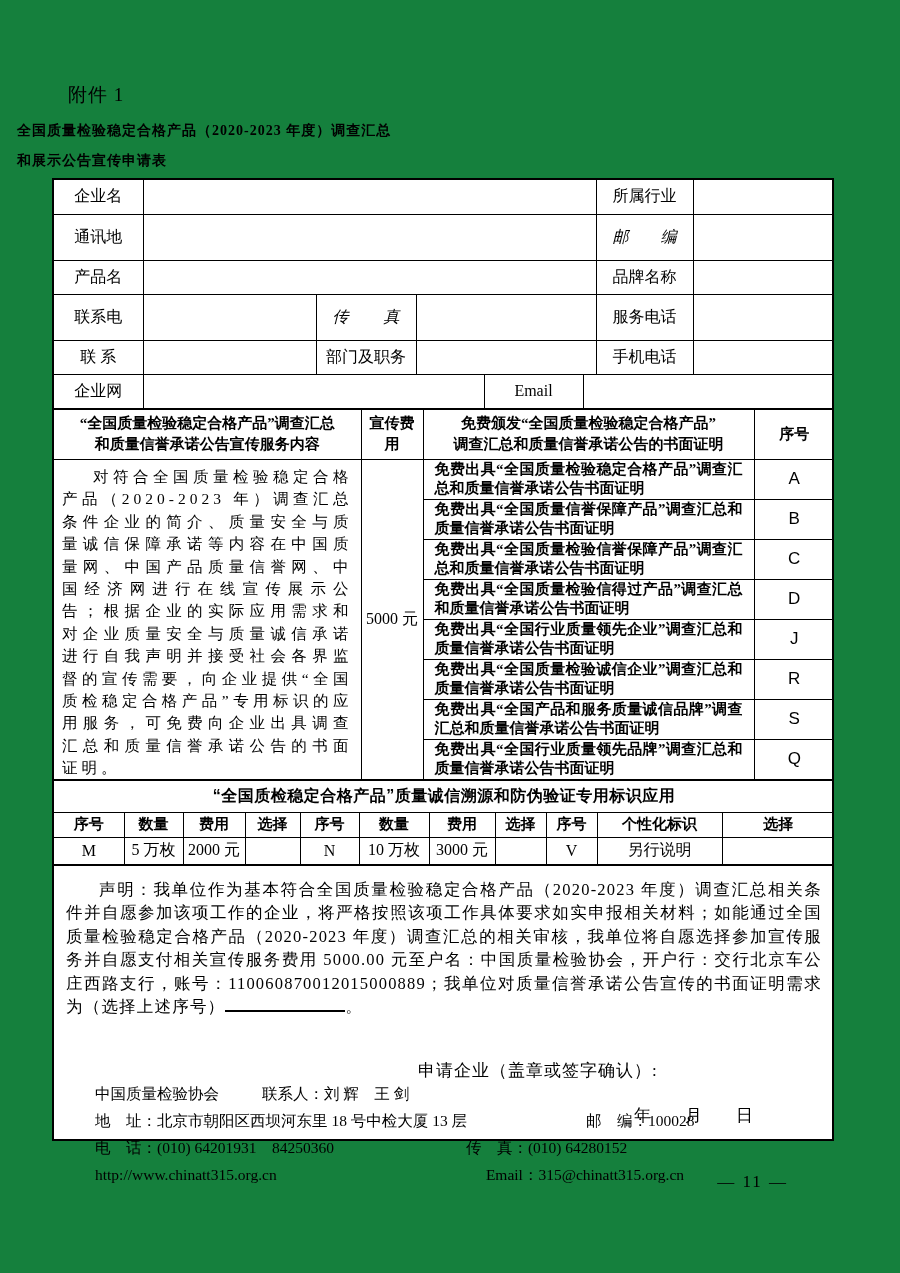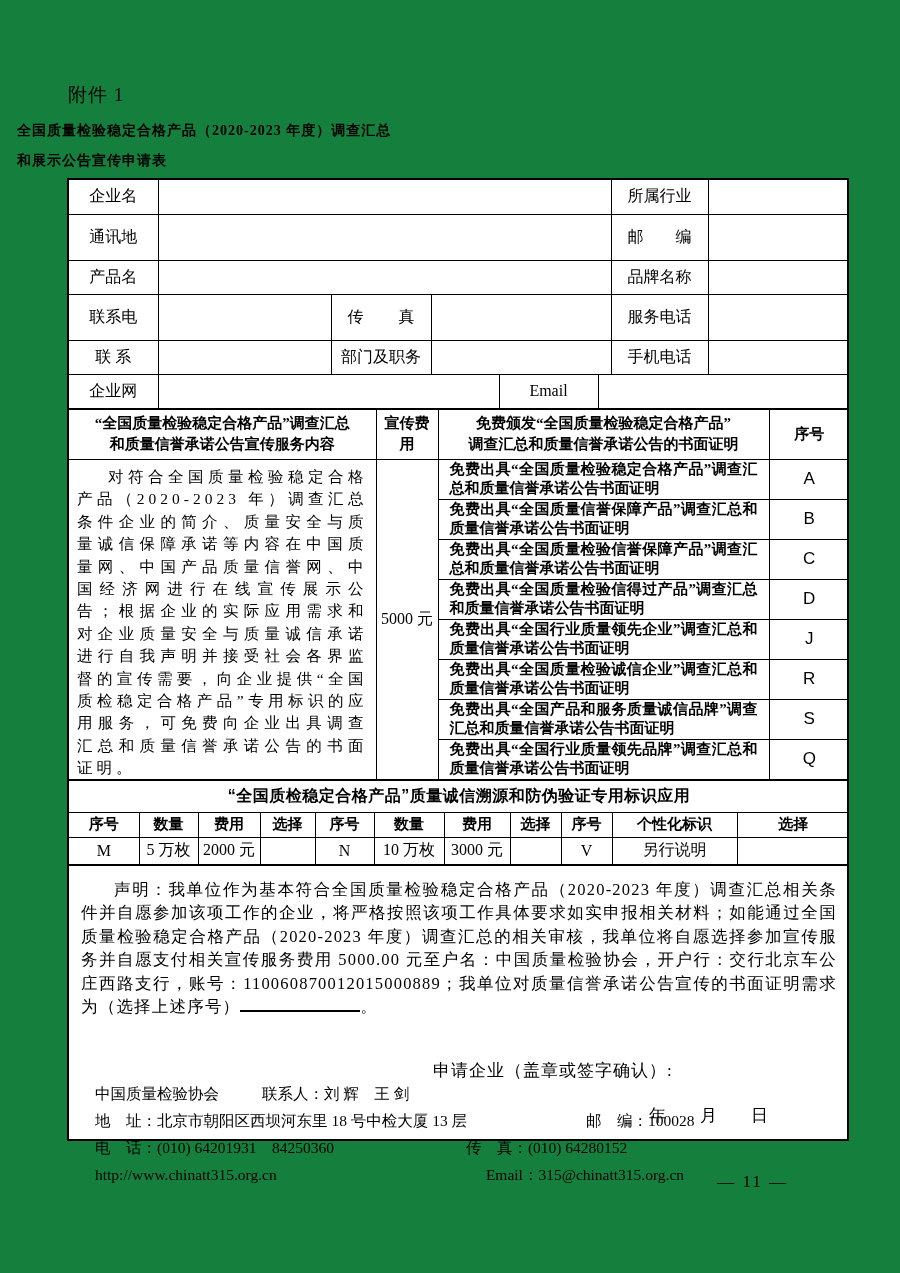--- a/index.html
+++ b/index.html
@@ -4,32 +4,32 @@
 <style>
   * { box-sizing: border-box; }
   html,body { margin:0; padding:0; background:#e8e8e8; }
   body { font-family:"Liberation Serif", serif; color:#000; }
   .page { position:relative; width:900px; height:1273px; background:#15803d; margin:0 auto; overflow:hidden; }
 
   .attachment { position:absolute; left:68px; top:82px; font-size:19px; letter-spacing:1px; }
   .title { position:absolute; left:0; top:116px; width:100%; text-align:left;
            font-weight:bold; font-size:14px; line-height:30px; letter-spacing:1px;margin-left:17px; }
 
-  .form { position:absolute; left:67px; top:178px; width:782px; border:2px solid #000; background:#fff; }
+  .form { position:absolute; left:52px; top:178px; width:782px; border:2px solid #000; background:#fff; }
   table.tbl { border-collapse:collapse; width:100%; table-layout:fixed; }
   .tbl td { border:1px solid #000; overflow:hidden; vertical-align:middle; }
   .tbl tr > td:first-child { border-left:none; }
   .tbl tr > td:last-child  { border-right:none; }
   table.tbl:first-child tr:first-child > td { border-top:none; }
   table.tbl.last tr:last-child > td { border-bottom:none; }
 
   
   .info td { height:34px; font-size:16px; }
   .lab { text-align:center; }
-  .jlab { text-align:justify; text-align-last:justify; padding:12px 16px; }
+  .jlab { text-align:justify; text-align-last:justify; padding:12px 16px;font-style:italic; }
 
   
   .svc .hd { height:50px; text-align:center; font-weight:bold; font-size:15px; line-height:21px; }
   .svc .cert { height:39px; font-weight:bold; font-size:15px; line-height:19.5px;
                padding:0 11px; text-align:justify; }
   .svc .code { text-align:center; font-family:"Liberation Sans", sans-serif; font-size:17px; }
   .desc-cell { vertical-align:top; }
   .desc { height:316px; overflow:hidden; padding:5px 7px 0 7px; font-size:15.5px;
           line-height:22.4px; letter-spacing:4px; text-align:justify; text-indent:2em; }
   .fee { text-align:center; font-size:16px; }

